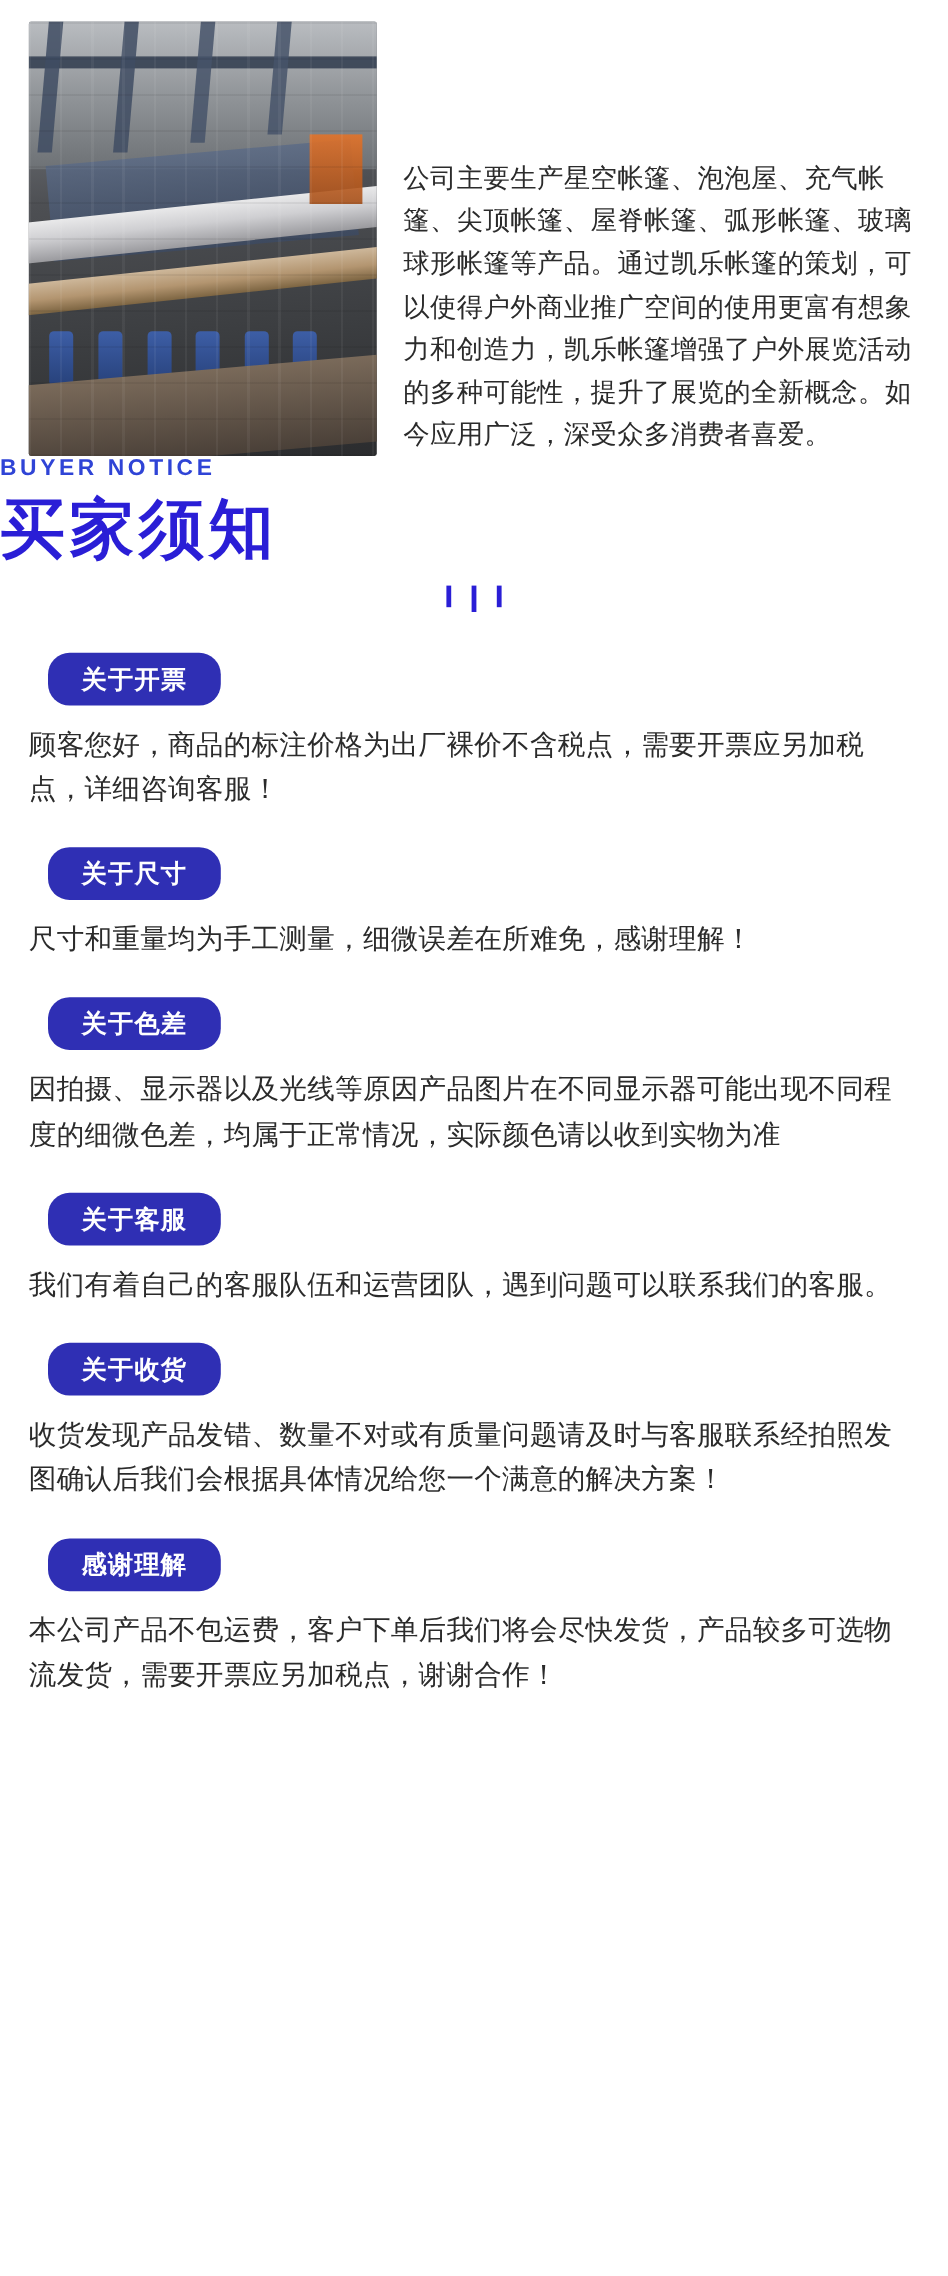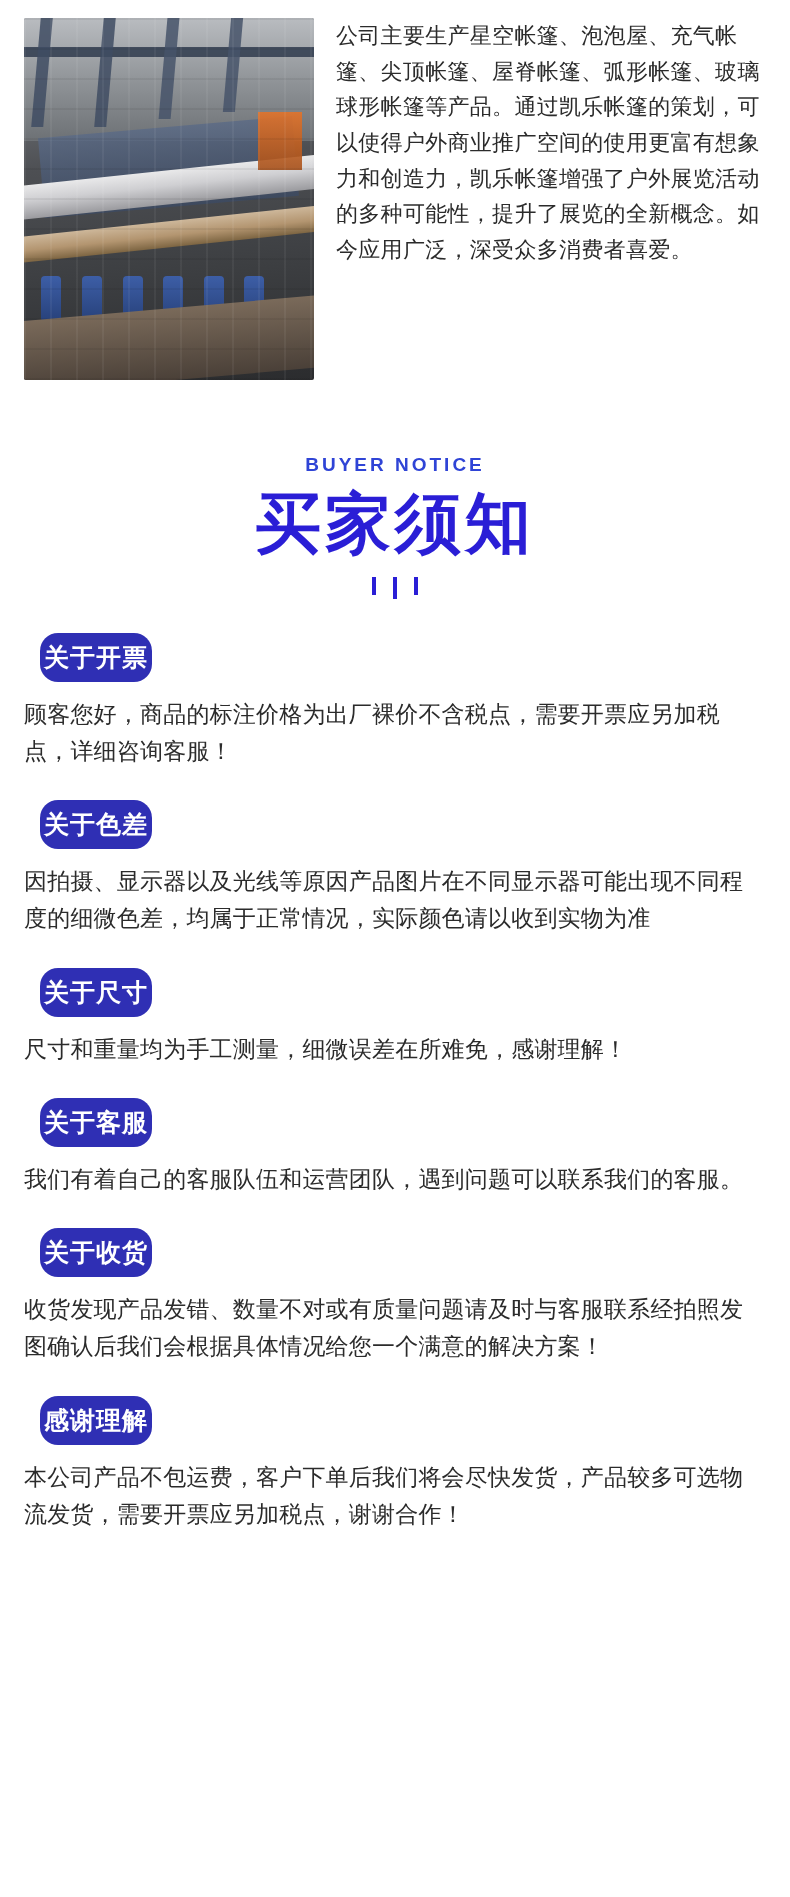--- a/index.html
+++ b/index.html
@@ -15,21 +15,21 @@
   }
   .page {
     width: 790px;
     position: relative;
     overflow: hidden;
   }
 
   
   .intro {
     display: flex;
-    align-items: flex-start;
+    align-items: flex-end;
     padding: 18px 24px 0 24px;
     box-sizing: border-box;
   }
   .intro-photo {
     width: 290px;
     height: 362px;
     flex: 0 0 290px;
     border-radius: 2px;
     position: relative;
     overflow: hidden;
@@ -90,32 +90,31 @@
     flex: 1 1 auto;
     padding-left: 22px;
     font-size: 22px;
     line-height: 1.62;
     color: #2b2b2b;
     letter-spacing: .3px;
   }
 
   
   .notice-head {
-    text-align: center;
-    margin-top: 74px;
+    text-align: left;
   }
   .notice-en {
     color: #2f44d6;
     font-size: 19px;
     letter-spacing: 3px;
     font-weight: 600;
   }
   .notice-cn {
     color: #2a1ed6;
-    font-size: 66px;
+    font-size: 54px;
     font-weight: 700;
     letter-spacing: 4px;
     line-height: 1.25;
     margin-top: 6px;
   }
   .notice-mark {
     margin: 12px auto 0 auto;
     width: 46px;
     height: 22px;
     display: flex;
@@ -133,23 +132,23 @@
 
   
   .notice-list {
     padding: 34px 24px 40px 24px;
   }
   .notice-item { margin-bottom: 30px; }
   .notice-tag {
     display: inline-block;
     background: #2f2fb4;
     color: #ffffff;
-    font-size: 25px;
+    font-size: 21px;
     font-weight: 600;
-    padding: 8px 4px;
+    padding: 8px 28px;
     border-radius: 18px;
     letter-spacing: 1px;
     margin-left: 16px;
   }
   .notice-body {
     margin-top: 14px;
     font-size: 23px;
     line-height: 1.62;
     color: #2b2b2b;
     letter-spacing: .2px;
@@ -195,30 +194,30 @@
   </div>
 
   <div class="notice-list">
 
     <div class="notice-item">
       <div class="notice-tag">关于开票</div>
       <div class="notice-body">顾客您好，商品的标注价格为出厂裸价不含税点，需要开票应另加税点，详细咨询客服！</div>
     </div>
 
     <div class="notice-item">
+      <div class="notice-tag">关于尺寸</div>
+      <div class="notice-body">尺寸和重量均为手工测量，细微误差在所难免，感谢理解！</div>
+    </div>
+
+    <div class="notice-item">
       <div class="notice-tag">关于色差</div>
       <div class="notice-body">因拍摄、显示器以及光线等原因产品图片在不同显示器可能出现不同程度的细微色差，均属于正常情况，实际颜色请以收到实物为准</div>
     </div>
 
     <div class="notice-item">
-      <div class="notice-tag">关于尺寸</div>
-      <div class="notice-body">尺寸和重量均为手工测量，细微误差在所难免，感谢理解！</div>
-    </div>
-
-    <div class="notice-item">
       <div class="notice-tag">关于客服</div>
       <div class="notice-body">我们有着自己的客服队伍和运营团队，遇到问题可以联系我们的客服。</div>
     </div>
 
     <div class="notice-item">
       <div class="notice-tag">关于收货</div>
       <div class="notice-body">收货发现产品发错、数量不对或有质量问题请及时与客服联系经拍照发图确认后我们会根据具体情况给您一个满意的解决方案！</div>
     </div>
 
     <div class="notice-item">

